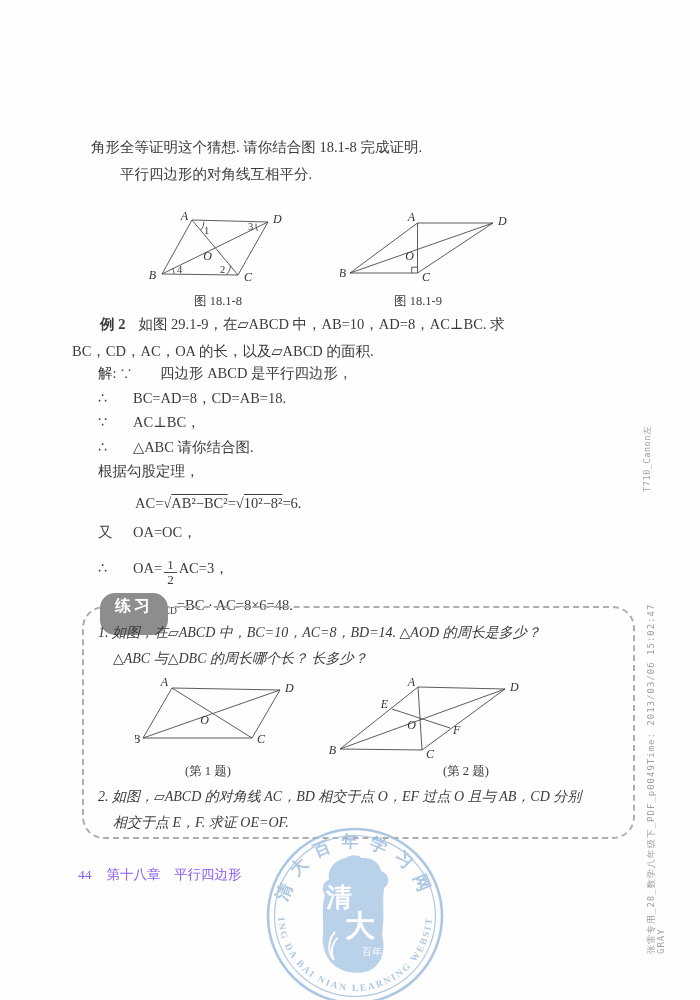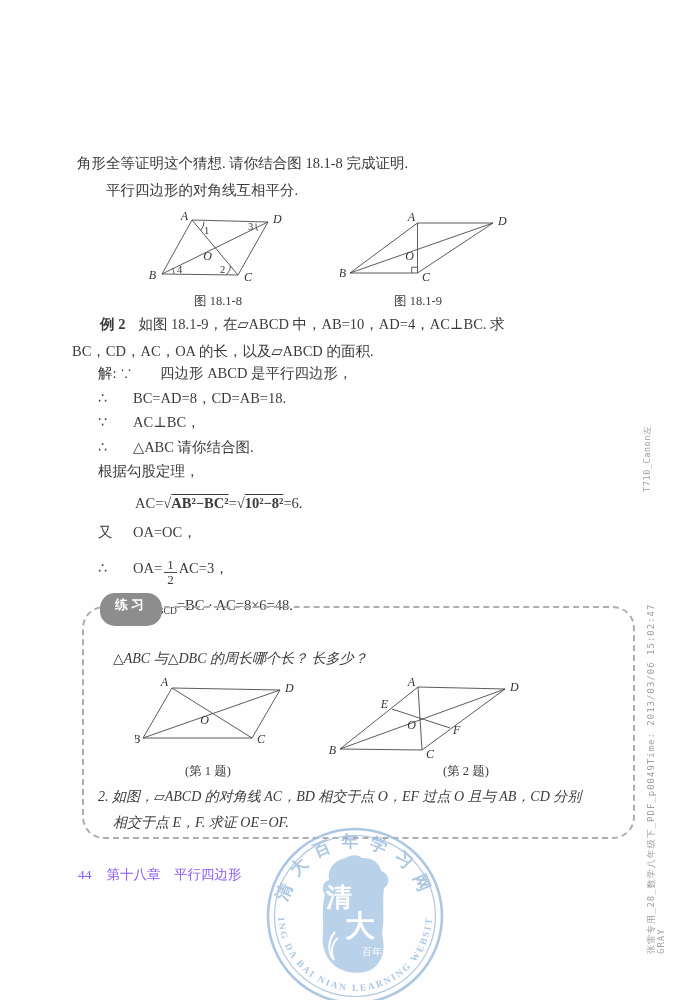--- a/index.html
+++ b/index.html
@@ -12,34 +12,34 @@
   .abs{position:absolute;}
   .tline{font-size:14.5px;line-height:27px;white-space:nowrap;}
   .indent{padding-left:29px;}
   
   .ex-tag{font-weight:bold;margin-right:13px;}
   .sol{font-size:14.5px;}
   .srow{display:flex;line-height:24.6px;white-space:nowrap;}
   .sm{flex:none;width:35px;}
   .sm.wide{width:62px;}
   .frow{padding-left:37px;white-space:nowrap;}
-  .over{text-decoration:overline;font-weight:bold;}
+  .over{text-decoration:overline;}
   .frac{display:inline-block;text-align:center;vertical-align:-0.85em;font-size:13px;line-height:1.05;margin:0 2px;}
   .frac .num{display:block;border-bottom:1px solid #4a4a4a;padding:0 3px;}
   .frac .den{display:block;}
   sub.ssub{font-size:9.5px;}
   
   .pbox{
     left:82px;top:606px;width:549px;height:229px;
     border:2px dashed #aeaeae;border-radius:22px;
   }
   .pbadge{
     position:absolute;left:16px;top:-15px;
-    background:#8d8d8d;color:#fff;font-size:13px;font-weight:bold;
-    letter-spacing:3px;padding:3px 15px 12px 15px;border-radius:15px;
+    background:#8d8d8d;color:#fff;font-size:16px;font-weight:bold;
+    letter-spacing:3px;padding:3px 15px 18px 15px;border-radius:15px;
   }
   .ptext{font-size:14px;line-height:26px;white-space:nowrap;font-style:italic;}
   .pind{padding-left:15px;}
   
   svg text{font-family:"Liberation Serif","DejaVu Serif",serif;}
   .vlab{font-size:12px;font-style:italic;fill:#333;}
   .nlab{font-size:10.5px;fill:#333;}
   .cap{font-size:12.5px;fill:#3d3d3d;}
   
   .footer{left:78px;top:866px;font-size:13.5px;color:#8b5cf6;white-space:nowrap;}
@@ -53,21 +53,21 @@
   .vt1{font-size:8.5px;letter-spacing:0.6px;line-height:9px;}
   .vt2{font-size:9px;letter-spacing:1px;line-height:10px;}
   
   .stamp{opacity:0.82;}
 </style>
 </head>
 <body>
 
 <div class="page">
 
-  <div class="abs" style="left:77px;top:134px;width:580px;margin-top:16px;">
+  <div class="abs" style="left:91px;top:134px;width:580px;">
     <div class="tline">角形全等证明这个猜想. 请你结合图 18.1-8 完成证明.</div>
     <div class="tline indent">平行四边形的对角线互相平分.</div>
   </div>
 
   <svg class="abs" style="left:140px;top:212px;" width="160" height="100" viewBox="0 0 160 100">
     <g stroke="#4a4a4a" stroke-width="0.9" fill="none">
       <polygon points="52,8 128,10 98,63 22,62"></polygon>
       <line x1="52" y1="8" x2="98" y2="63"></line>
       <line x1="22" y1="62" x2="128" y2="10"></line>
       <path d="M64,9.6 A12,12 0 0 1 60.5,18.5"></path>
@@ -97,21 +97,21 @@
     <text class="vlab" x="75" y="9" text-anchor="end">A</text>
     <text class="vlab" x="158" y="13" text-anchor="start">D</text>
     <text class="vlab" x="6" y="65" text-anchor="end">B</text>
     <text class="vlab" x="82" y="68.5" text-anchor="start">C</text>
     <text class="vlab" x="74" y="48" text-anchor="end">O</text>
     <text class="cap" x="78" y="93" text-anchor="middle">图 18.1-9</text>
   </svg>
 
   <div class="abs" style="left:72px;top:311px;width:575px;">
     <div class="tline" style="padding-left:28px;">
-      <span class="ex-tag">例 2</span><span>如图 18.1-9，在▱ABCD 中，AB=10，AD=4，AC⊥BC. 求</span>
+      <span class="ex-tag">例 2</span><span>如图 29.1-9，在▱ABCD 中，AB=10，AD=8，AC⊥BC. 求</span>
     </div>
     <div class="tline">BC，CD，AC，OA 的长，以及▱ABCD 的面积.</div>
   </div>
 
   <div class="abs sol" style="left:98px;top:361px;width:540px;">
     <div class="srow">
       <span class="sm wide">解: ∵</span>
       <span>四边形 ABCD 是平行四边形，</span>
     </div>
     <div class="srow">
@@ -140,20 +140,21 @@
       <span class="sm">∴</span>
       <span><span>OA=</span><span class="frac"><span class="num">1</span><span class="den">2</span></span><span>AC=3，</span></span>
     </div>
     <div class="frow" style="margin-top:6px;line-height:26px;">
       <span>S</span><sub class="ssub">▱ABCD</sub><span>=BC · AC=8×6=48.</span>
     </div>
   </div>
 
   <div class="abs pbox">
     <div class="pbadge">练习</div>
+    <div class="abs ptext" style="left:14px;top:12px;">1. 如图，在▱ABCD 中，BC=10，AC=8，BD=14. △AOD 的周长是多少？</div>
     <div class="abs ptext pind" style="left:14px;top:38px;">△ABC 与△DBC 的周长哪个长？ 长多少？</div>
 
     <svg class="abs" style="left:51px;top:70px;" width="170" height="102" viewBox="0 0 170 102">
       <g stroke="#4a4a4a" stroke-width="0.9" fill="none">
         <polygon points="37,10 145,12 117,60 8,60"></polygon>
         <line x1="37" y1="10" x2="117" y2="60"></line>
         <line x1="8" y1="60" x2="145" y2="12"></line>
       </g>
       <text class="vlab" x="33" y="8" text-anchor="end">A</text>
       <text class="vlab" x="150" y="14" text-anchor="start">D</text>

